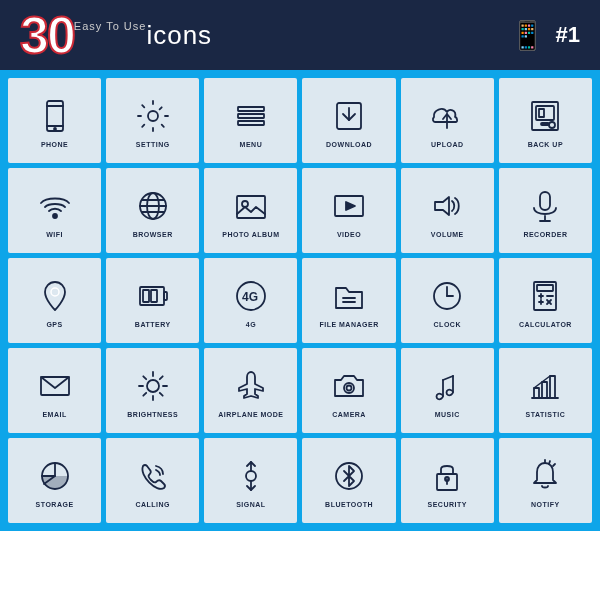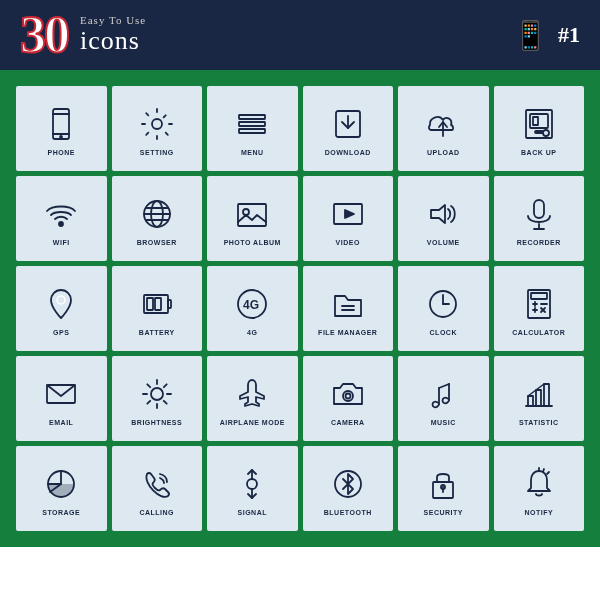--- a/index.html
+++ b/index.html
@@ -9,34 +9,32 @@
       background: #fff;
       font-family: Arial, sans-serif;
       overflow: hidden;
     }
     .header {
       background: #1a2744;
       height: 70px;
       display: flex;
       align-items: center;
       padding: 0 20px;
-      gap: 12px;
-      font-family: Liberation Serif, serif;
     }
     .header-num {
       font-size: 52px;
       font-weight: 900;
       color: white;
       line-height: 1;
       -webkit-text-stroke: 2px #cc2936;
       letter-spacing: -2px;
     }
     .header-text-block {
       display: flex;
-      flex-direction: column;
+      flex-direction: row;
       color: white;
     }
     .header-easy {
       font-size: 11px;
       color: #ccc;
       letter-spacing: 1px;
     }
     .header-icons {
       font-size: 26px;
       font-weight: 300;
@@ -57,22 +55,22 @@
       font-size: 14px;
       letter-spacing: 2px;
       color: white;
     }
     .header-num-right {
       font-size: 22px;
       font-weight: bold;
       color: white;
     }
     .grid-container {
-      background: #15803d;
-      padding: 16px;
+      background: #0ea5e9;
+      padding: 8px;
       display: grid;
       grid-template-columns: repeat(6, 1fr);
       gap: 5px;
     }
     .icon-cell {
       background: #dde8f0;
       display: flex;
       flex-direction: column;
       align-items: center;
       justify-content: center;

